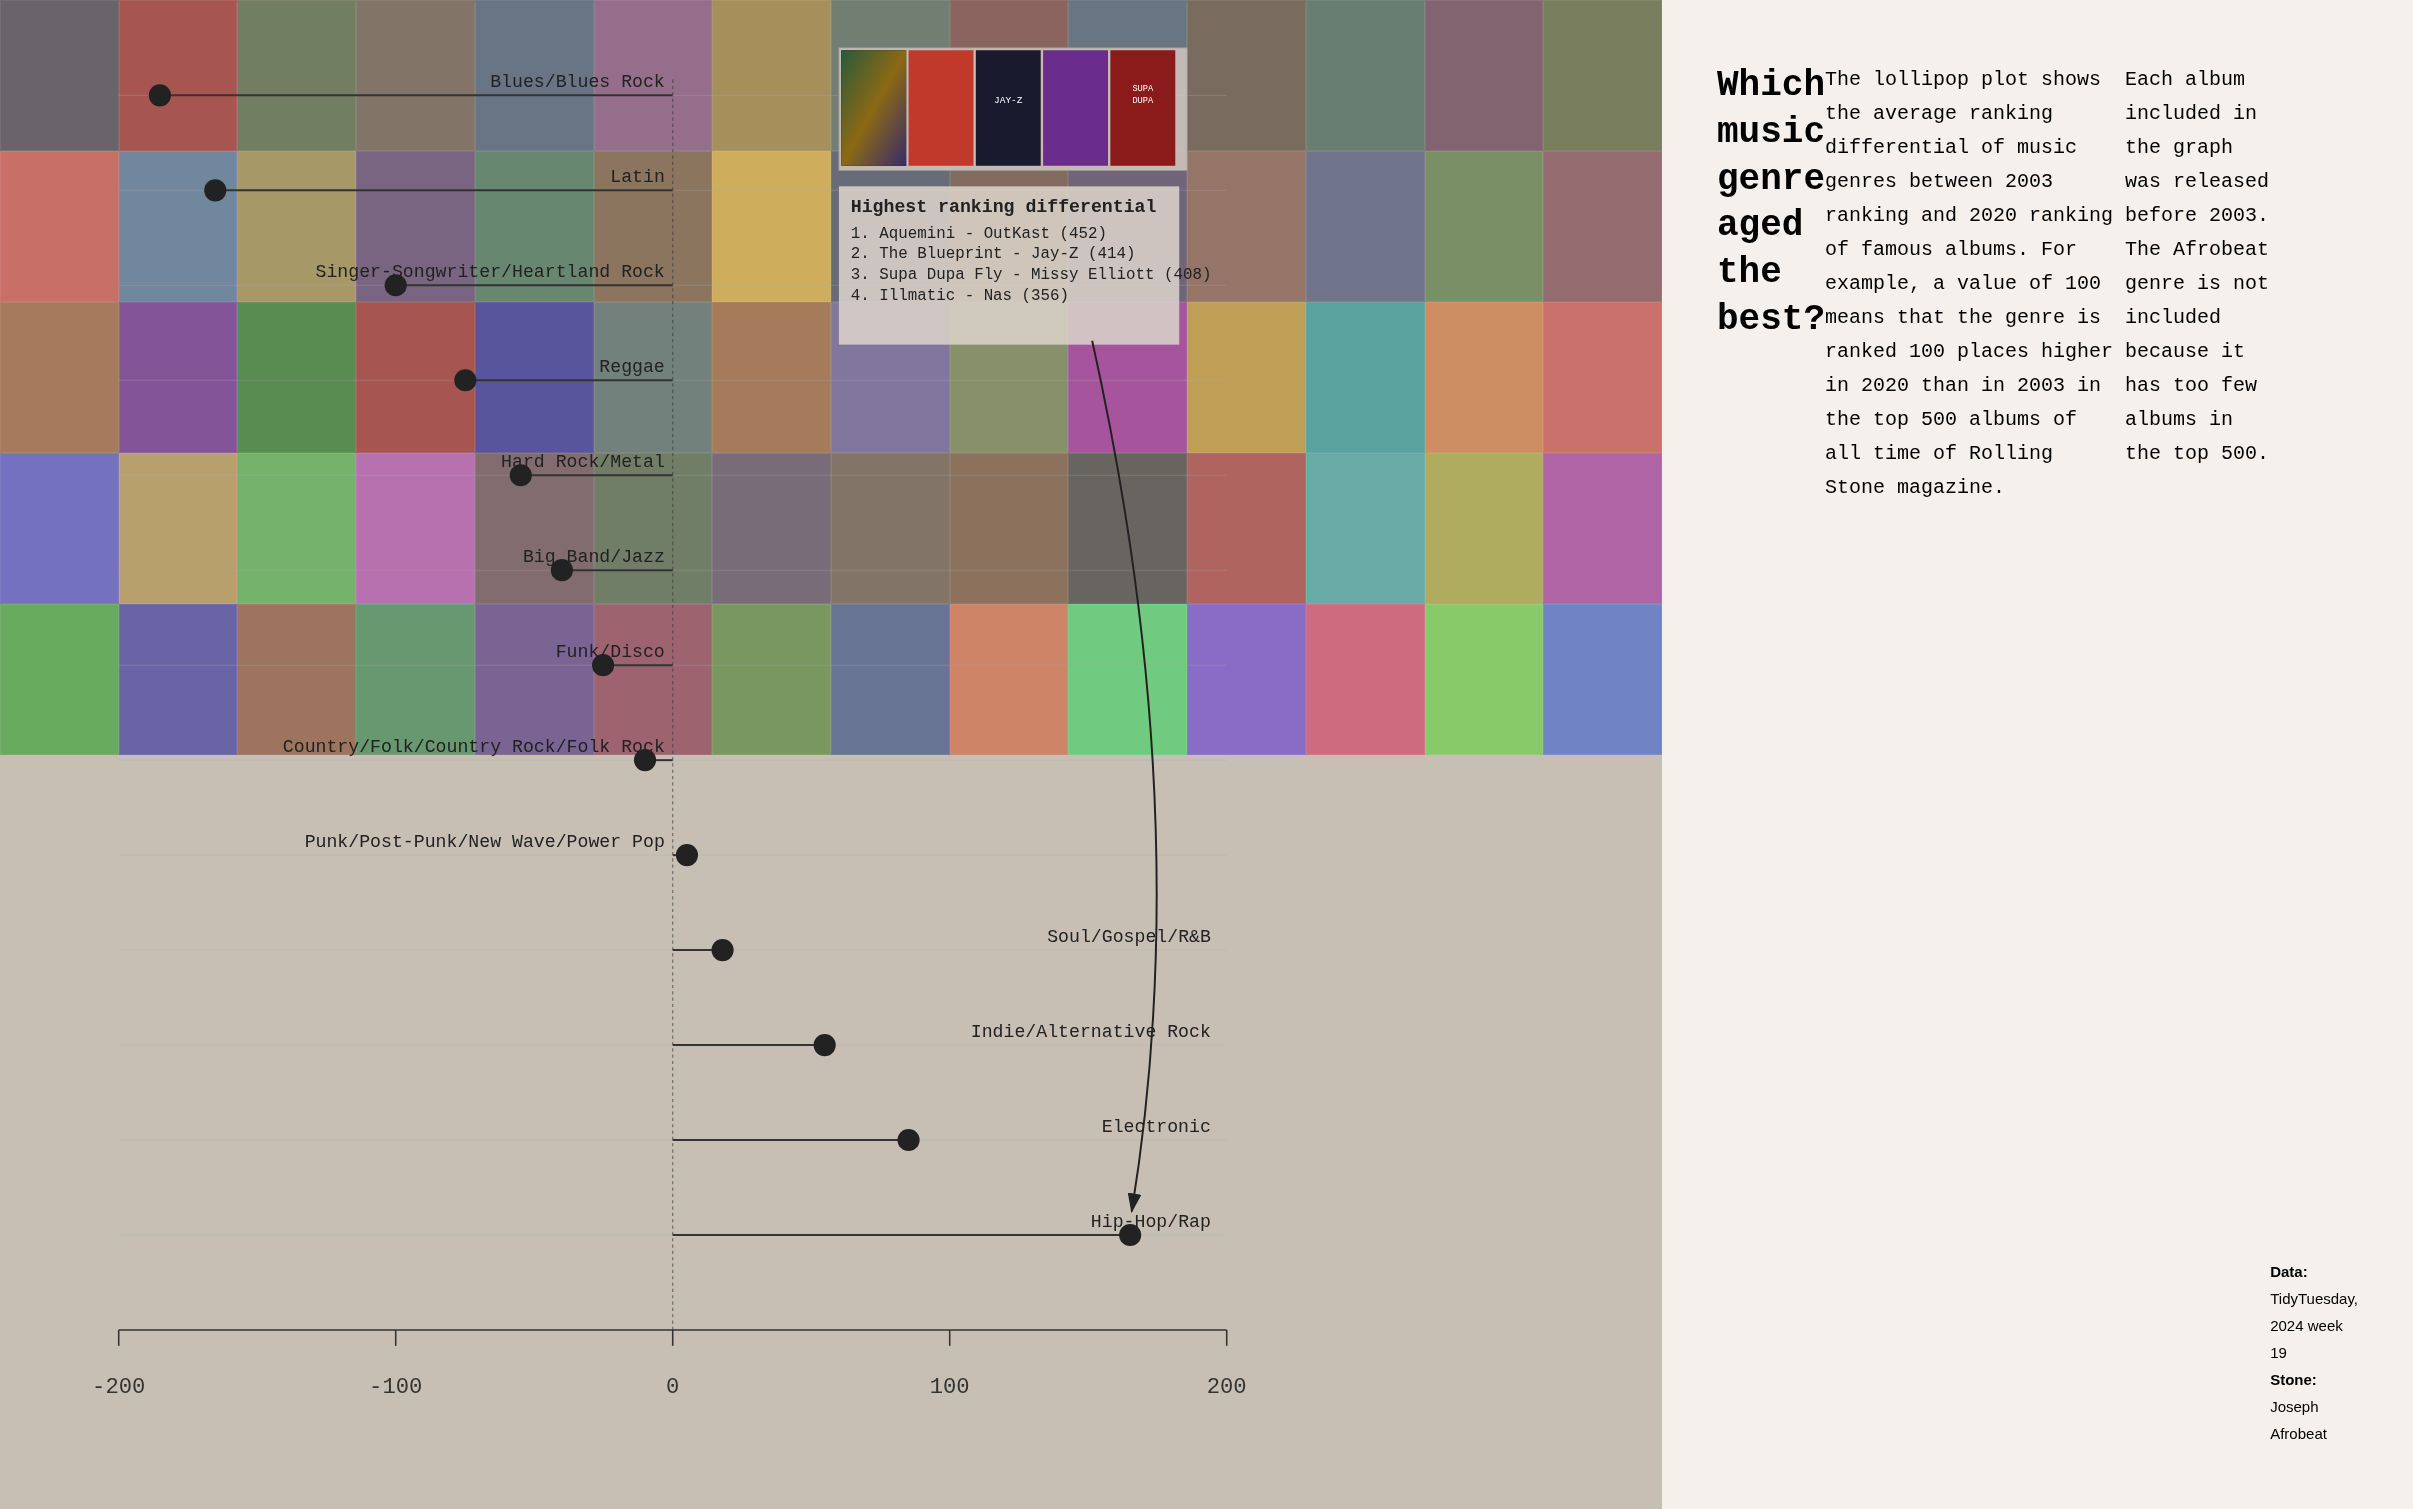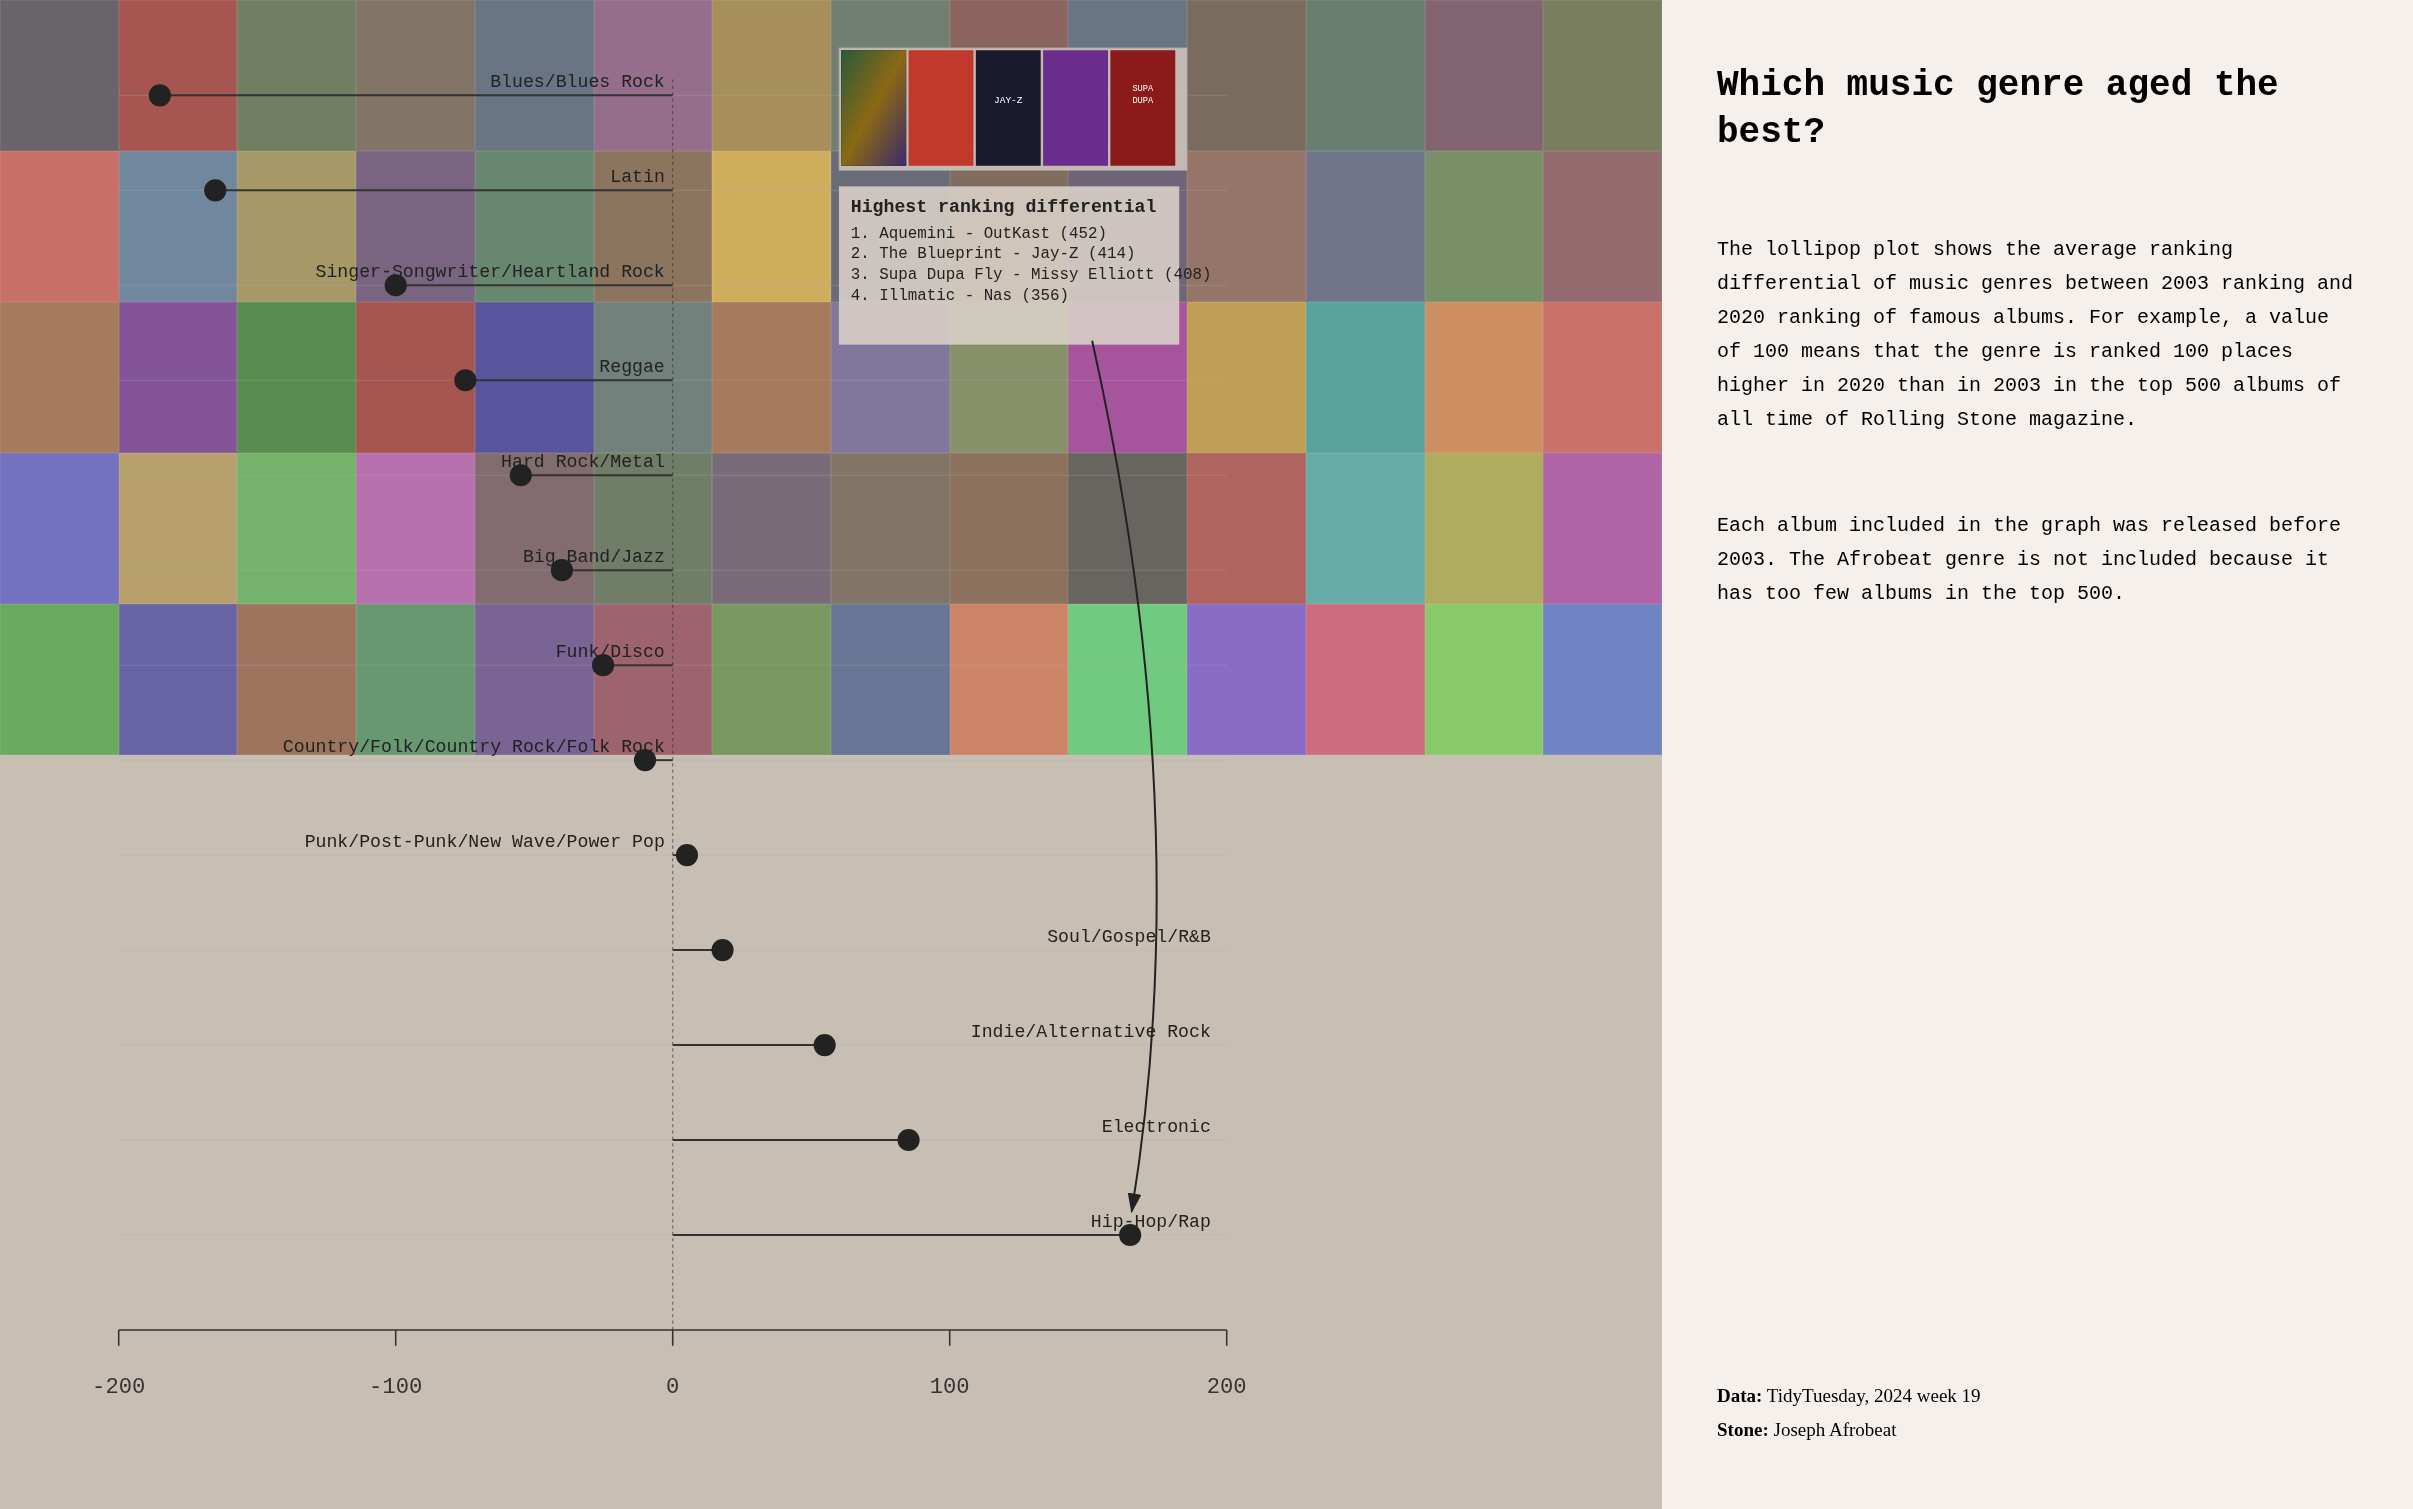--- a/index.html
+++ b/index.html
@@ -121,46 +121,45 @@
       top: 0; left: 0;
     }
 
     
     .right-panel {
       width: 751px;
       height: 1510px;
       background: #f5f0eb;
       padding: 63px 55px;
       display: flex;
-      flex-direction: column;
+      flex-direction: row;
       justify-content: flex-start;
-      gap: 44px;
     }
 
     .right-panel h1 {
       font-size: 36px;
       font-weight: bold;
       line-height: 1.3;
       margin-bottom: 32px;
       font-family: 'Courier New', monospace;
     }
 
     .right-panel p {
       font-size: 20px;
       line-height: 1.7;
       margin-bottom: 28.5px;
       font-family: 'Courier New', monospace;
     }
 
     .footer-credits {
       margin-top: auto;
       padding-top: 32px;
-      font-size: 19px;
+      font-size: 15px;
       line-height: 1.8;
-      font-family: Liberation Serif, serif;
+      font-family: Liberation Sans, sans-serif;
     }
 
     .footer-credits strong {
       font-weight: bold;
     }
   </style>
 </head>
 <body>
 
 <div class="left-panel">

